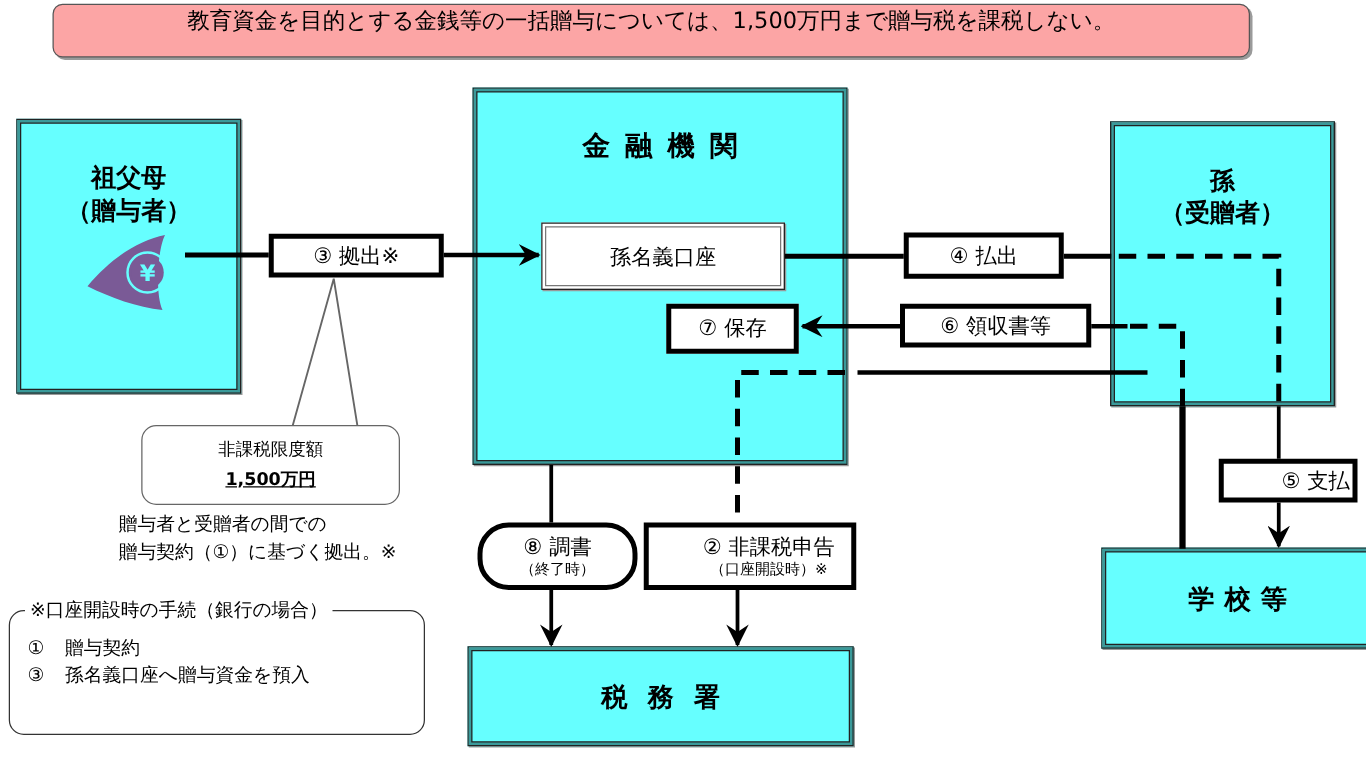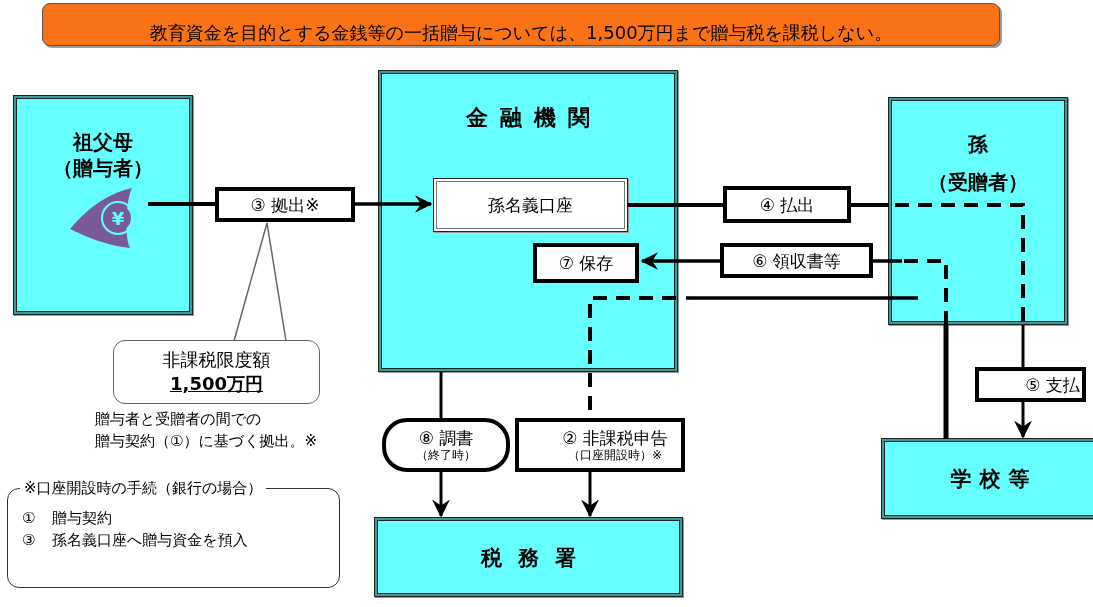--- a/index.html
+++ b/index.html
@@ -7,22 +7,22 @@
     width:1093px; height:607px; position:relative; overflow:hidden;
     background:#ffffff;
     font-family:"DejaVu Sans", "Liberation Sans", sans-serif;
     color:#000;
   }
   .abs { position:absolute; box-sizing:border-box; }
   .title-box {
     left:42px; top:3px; width:958px; height:43px;
     border:1.5px solid #555; border-radius:8px;
     box-shadow:2px 2px 0 #9a9a9a;
-    display:flex; align-items:flex-end; justify-content:center;
-    font-size:18px; background:#f97316;
+    display:flex; align-items:flex-start; justify-content:center;
+    font-size:18px; background:#fca5a5;
   }
   .cyan-box {
     background:#66ffff;
     border:1px solid #222;
     box-shadow: inset 0 0 0 2px #3a9a9a, inset 0 0 0 3px #222, 1px 1px 0 #999;
   }
   .node-title {
     position:absolute; left:0; right:0; text-align:center;
     font-weight:bold; font-size:20px; line-height:26px;
   }
@@ -35,21 +35,21 @@
   .label-sub { font-size:12px; line-height:14px; }
   .account-box {
     background:#fff; border:1px solid #222;
     box-shadow: inset 0 0 0 2px #fff, inset 0 0 0 3px #777, 1px 1px 0 #999;
     display:flex; align-items:center; justify-content:center; font-size:17px;
   }
   .bubble {
     left:113px; top:340px; width:207px; height:64px;
     border:1.5px solid #666; border-radius:12px; background:#fff;
     display:flex; flex-direction:column; align-items:center; justify-content:center;
-    font-size:18px; line-height:24px;
+    font-size:14px; line-height:24px;
   }
   .bubble .amount { text-decoration:underline; font-weight:bold; }
   .caption { left:95px; top:408px; font-size:15px; line-height:22px; white-space:nowrap; }
   .notes {
     left:7px; top:488px; width:333px; height:100px;
     border:1.5px solid #333; border-radius:12px; background:#fff;
   }
   .notes-title {
     position:absolute; left:12px; top:-11px; background:#fff; padding:0 4px;
     font-size:15px; line-height:20px; white-space:nowrap;
@@ -73,21 +73,21 @@
 
 <div class="abs cyan-box" style="left:378px;top:70px;width:300px;height:302px;">
   <div class="node-title wide" style="top:34px;font-size:22px;">金融機関</div>
 </div>
 <div class="abs account-box" style="left:433px;top:178px;width:195px;height:54px;">
   <span>孫名義口座</span>
 </div>
 
 <div class="abs cyan-box" style="left:888px;top:97px;width:180px;height:228px;">
   <div class="node-title" style="top:33px;">孫</div>
-  <div class="node-title" style="top:71px;">（受贈者）</div>
+  <div class="node-title" style="top:59px;">（受贈者）</div>
 </div>
 
 <div class="abs cyan-box" style="left:881px;top:438px;width:218px;height:81px;">
   <div class="node-title wide" style="top:27px;font-size:21px;letter-spacing:8px;padding-left:8px;">学校等</div>
 </div>
 
 <div class="abs cyan-box" style="left:374px;top:517px;width:309px;height:80px;">
   <div class="node-title wide" style="top:27px;font-size:21px;letter-spacing:16px;padding-left:16px;">税務署</div>
 </div>
 

